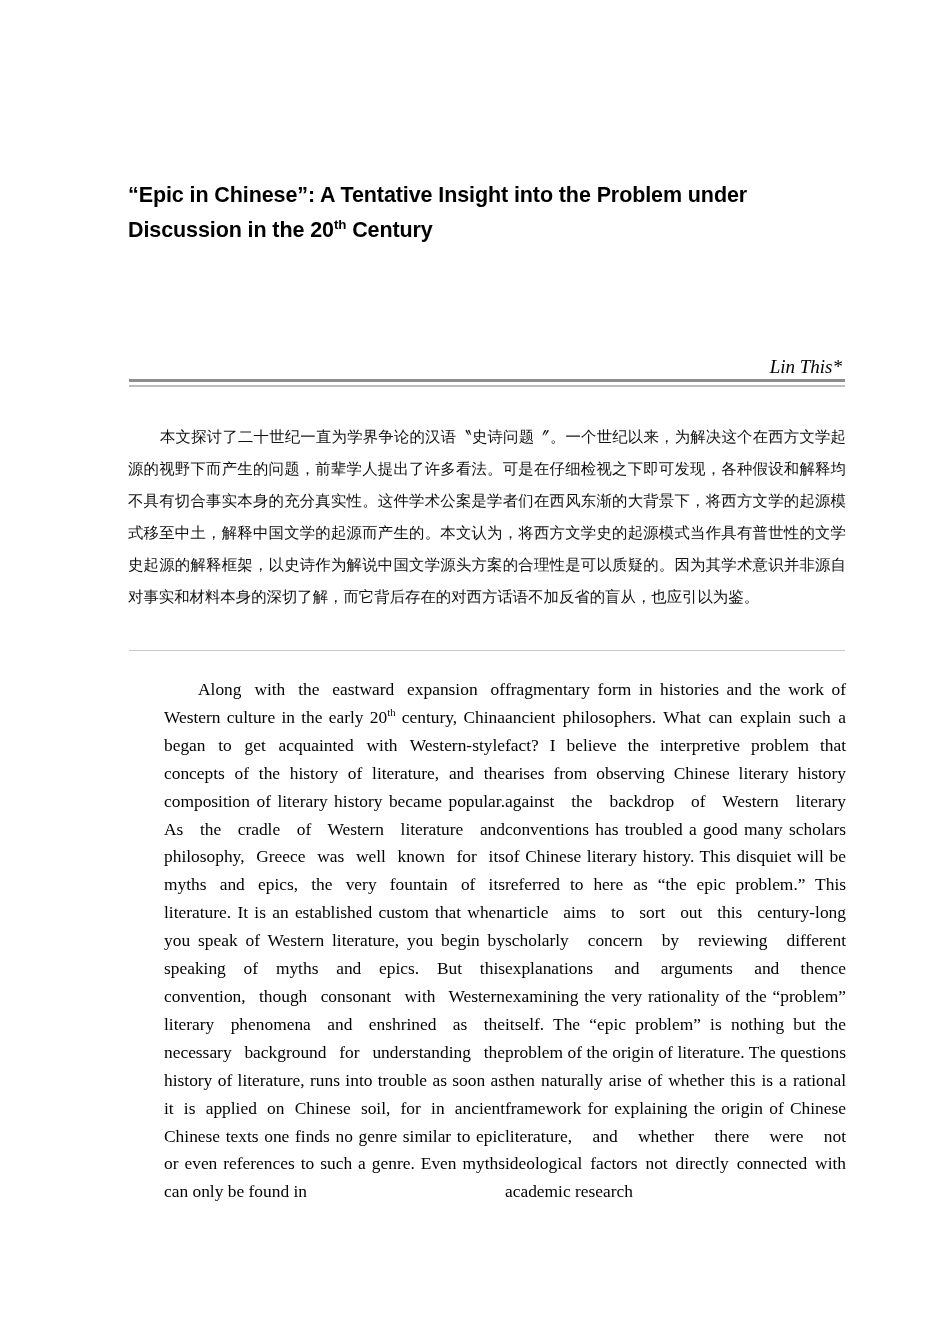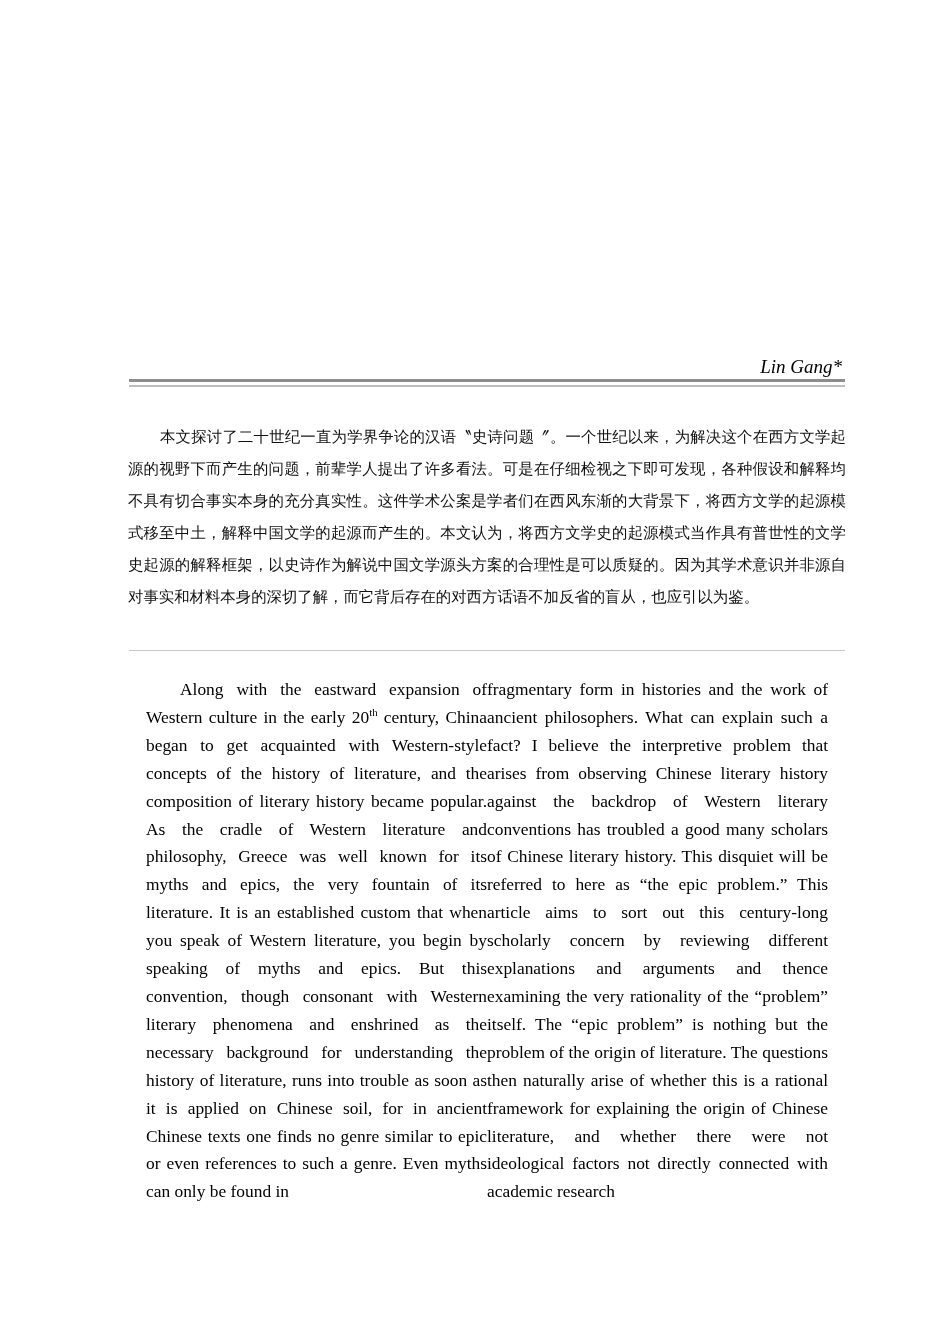--- a/index.html
+++ b/index.html
@@ -94,21 +94,21 @@
   }
 
   
   .body-columns {
     position: absolute;
     left: 128px;
     top: 676px;
     width: 718px;
     display: flex;
     flex-direction: row;
-    justify-content: center;
+    justify-content: flex-end;
   }
   .column {
     width: 341px;
     font-family: "Liberation Serif", serif;
     font-size: 17.4px;
     line-height: 27.9px;
     color: #000000;
     text-align: justify;
   }
   .column p {
@@ -121,22 +121,25 @@
     font-size: 0.62em;
     vertical-align: super;
     line-height: 0;
   }
 </style>
 </head>
 <body>
 
 <div class="page">
 
+  <div class="title-block">
+    <h1 class="article-title"><span>“Epic in Chinese”: A Tentative Insight into the Problem under Discussion in the 20</span><sup>th</sup><span> Century</span></h1>
+  </div>
 
-  <div class="author-line">Lin Gang*</div>
+  <div class="author-line">Lin This*</div>
 
   <div class="rule-top"></div>
   <div class="rule-top2"></div>
 
   <div class="abstract">本文探讨了二十世纪一直为学界争论的汉语〝史诗问题〞。一个世纪以来，为解决这个在西方文学起源的视野下而产生的问题，前辈学人提出了许多看法。可是在仔细检视之下即可发现，各种假设和解释均不具有切合事实本身的充分真实性。这件学术公案是学者们在西风东渐的大背景下，将西方文学的起源模式移至中土，解释中国文学的起源而产生的。本文认为，将西方文学史的起源模式当作具有普世性的文学史起源的解释框架，以史诗作为解说中国文学源头方案的合理性是可以质疑的。因为其学术意识并非源自对事实和材料本身的深切了解，而它背后存在的对西方话语不加反省的盲从，也应引以为鉴。</div>
 
   <div class="rule-bottom"></div>
 
   <div class="body-columns">
     <div class="column">

